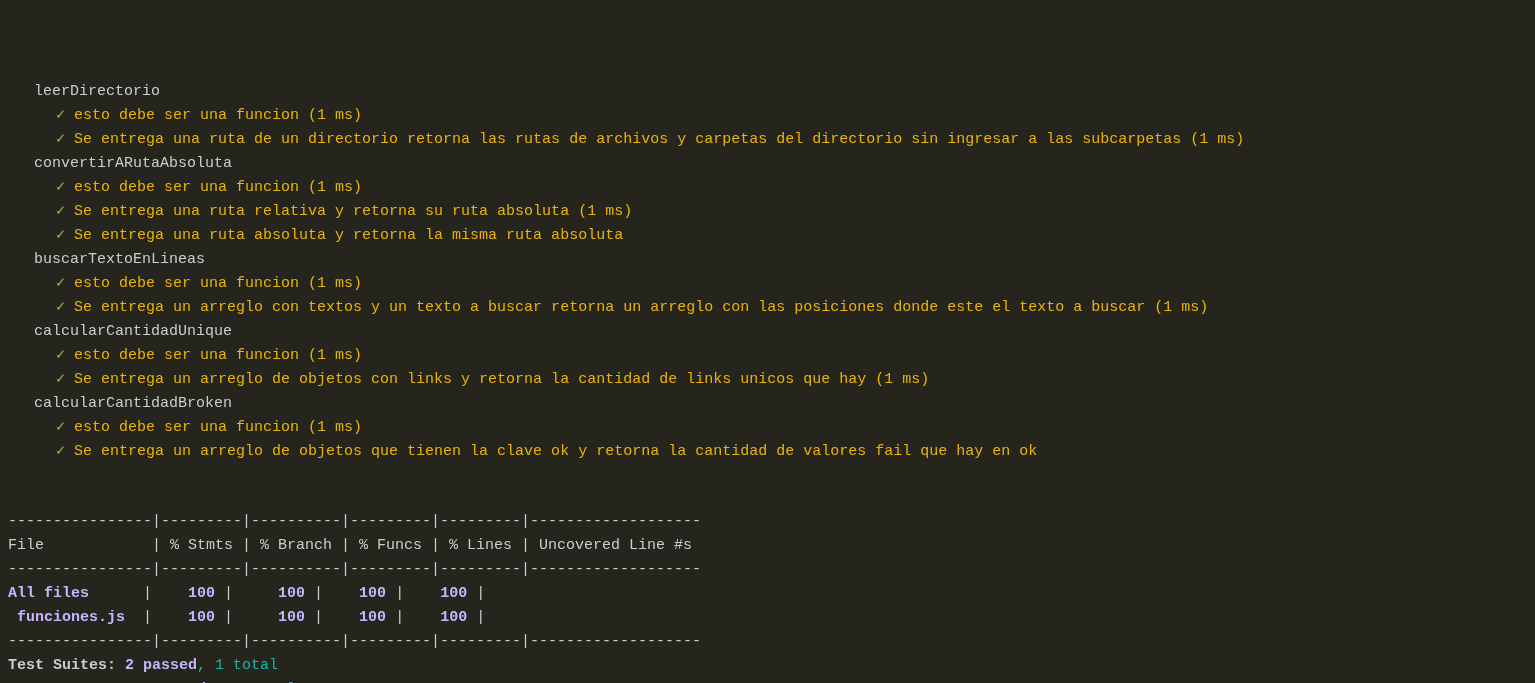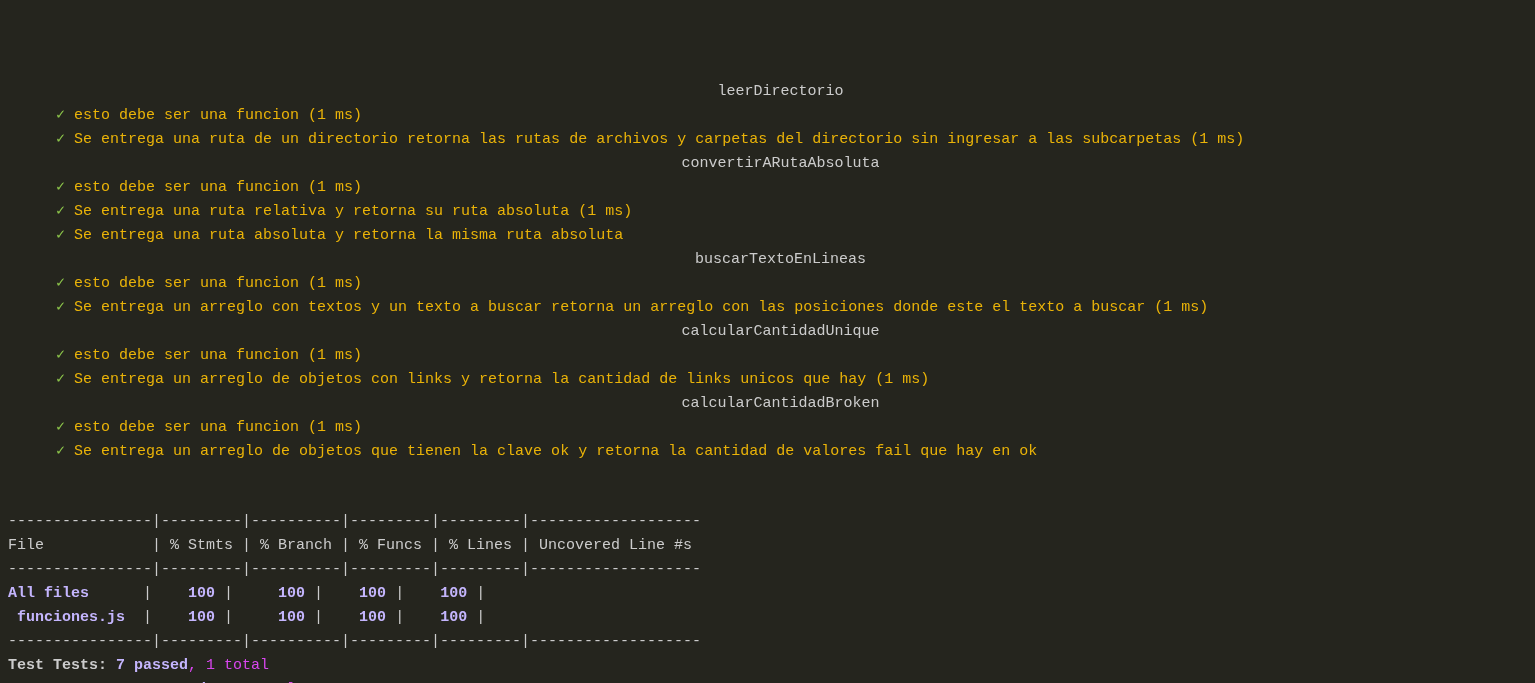--- a/index.html
+++ b/index.html
@@ -11,21 +11,20 @@
     line-height: 1.6;
     padding: 8px 8px 8px 8px;
     white-space: pre;
     width: 1535px;
     height: 683px;
     overflow: hidden;
   }
   .suite-name {
     color: #cccccc;
     padding-left: 26px;
-    text-align: center;
   }
   .test-line {
     padding-left: 48px;
   }
   .check-icon {
     color: #8bc34a;
     font-weight: normal;
   }
   .test-desc {
     color: #eab308;
@@ -38,33 +37,33 @@
   }
   .green-bold {
     color: #c4b5fd;
     font-weight: bold;
   }
   .summary-label {
     color: #cccccc;
     font-weight: bold;
   }
   .summary-value {
-    color: #d946ef;
+    color: #14b8a6;
   }
 </style>
 </head>
 <body>
 
 
 <div id="test-output"><div class="suite-name">leerDirectorio</div><div class="test-line"><span class="check-icon">✓</span> <span class="test-desc">esto debe ser una funcion (1 ms)</span></div><div class="test-line"><span class="check-icon">✓</span> <span class="test-desc">Se entrega una ruta de un directorio retorna las rutas de archivos y carpetas del directorio sin ingresar a las subcarpetas (1 ms)</span></div><div class="suite-name">convertirARutaAbsoluta</div><div class="test-line"><span class="check-icon">✓</span> <span class="test-desc">esto debe ser una funcion (1 ms)</span></div><div class="test-line"><span class="check-icon">✓</span> <span class="test-desc">Se entrega una ruta relativa y retorna su ruta absoluta (1 ms)</span></div><div class="test-line"><span class="check-icon">✓</span> <span class="test-desc">Se entrega una ruta absoluta y retorna la misma ruta absoluta</span></div><div class="suite-name">buscarTextoEnLineas</div><div class="test-line"><span class="check-icon">✓</span> <span class="test-desc">esto debe ser una funcion (1 ms)</span></div><div class="test-line"><span class="check-icon">✓</span> <span class="test-desc">Se entrega un arreglo con textos y un texto a buscar retorna un arreglo con las posiciones donde este el texto a buscar (1 ms)</span></div><div class="suite-name">calcularCantidadUnique</div><div class="test-line"><span class="check-icon">✓</span> <span class="test-desc">esto debe ser una funcion (1 ms)</span></div><div class="test-line"><span class="check-icon">✓</span> <span class="test-desc">Se entrega un arreglo de objetos con links y retorna la cantidad de links unicos que hay (1 ms)</span></div><div class="suite-name">calcularCantidadBroken</div><div class="test-line"><span class="check-icon">✓</span> <span class="test-desc">esto debe ser una funcion (1 ms)</span></div><div class="test-line"><span class="check-icon">✓</span> <span class="test-desc">Se entrega un arreglo de objetos que tienen la clave ok y retorna la cantidad de valores fail que hay en ok</span></div></div>
 <div class="coverage-block"><span class="coverage-line">----------------|---------|----------|---------|---------|-------------------</span>
 <span class="coverage-line">File            | % Stmts | % Branch | % Funcs | % Lines | Uncovered Line #s </span>
 <span class="coverage-line">----------------|---------|----------|---------|---------|-------------------</span>
 <span><span class="green-bold">All files      </span><span class="coverage-line">|</span><span class="green-bold">    100 </span><span class="coverage-line">|</span><span class="green-bold">     100 </span><span class="coverage-line">|</span><span class="green-bold">    100 </span><span class="coverage-line">|</span><span class="green-bold">    100 </span><span class="coverage-line">|</span><span class="green-bold">                   </span></span>
 <span><span class="green-bold"> funciones.js  </span><span class="coverage-line">|</span><span class="green-bold">    100 </span><span class="coverage-line">|</span><span class="green-bold">     100 </span><span class="coverage-line">|</span><span class="green-bold">    100 </span><span class="coverage-line">|</span><span class="green-bold">    100 </span><span class="coverage-line">|</span><span class="green-bold">                   </span></span>
 <span class="coverage-line">----------------|---------|----------|---------|---------|-------------------</span>
-<span><span class="summary-label">Test Tests: </span><span class="green-bold">7 passed</span><span class="summary-value">, 1 total</span></span>
+<span><span class="summary-label">Test Suites: </span><span class="green-bold">2 passed</span><span class="summary-value">, 1 total</span></span>
 <span><span class="summary-label">Tests:       </span><span class="green-bold">33 passed</span><span class="summary-value">, 33 total</span></span>
 
 
 </div>
 
 
 
 </body></html>

